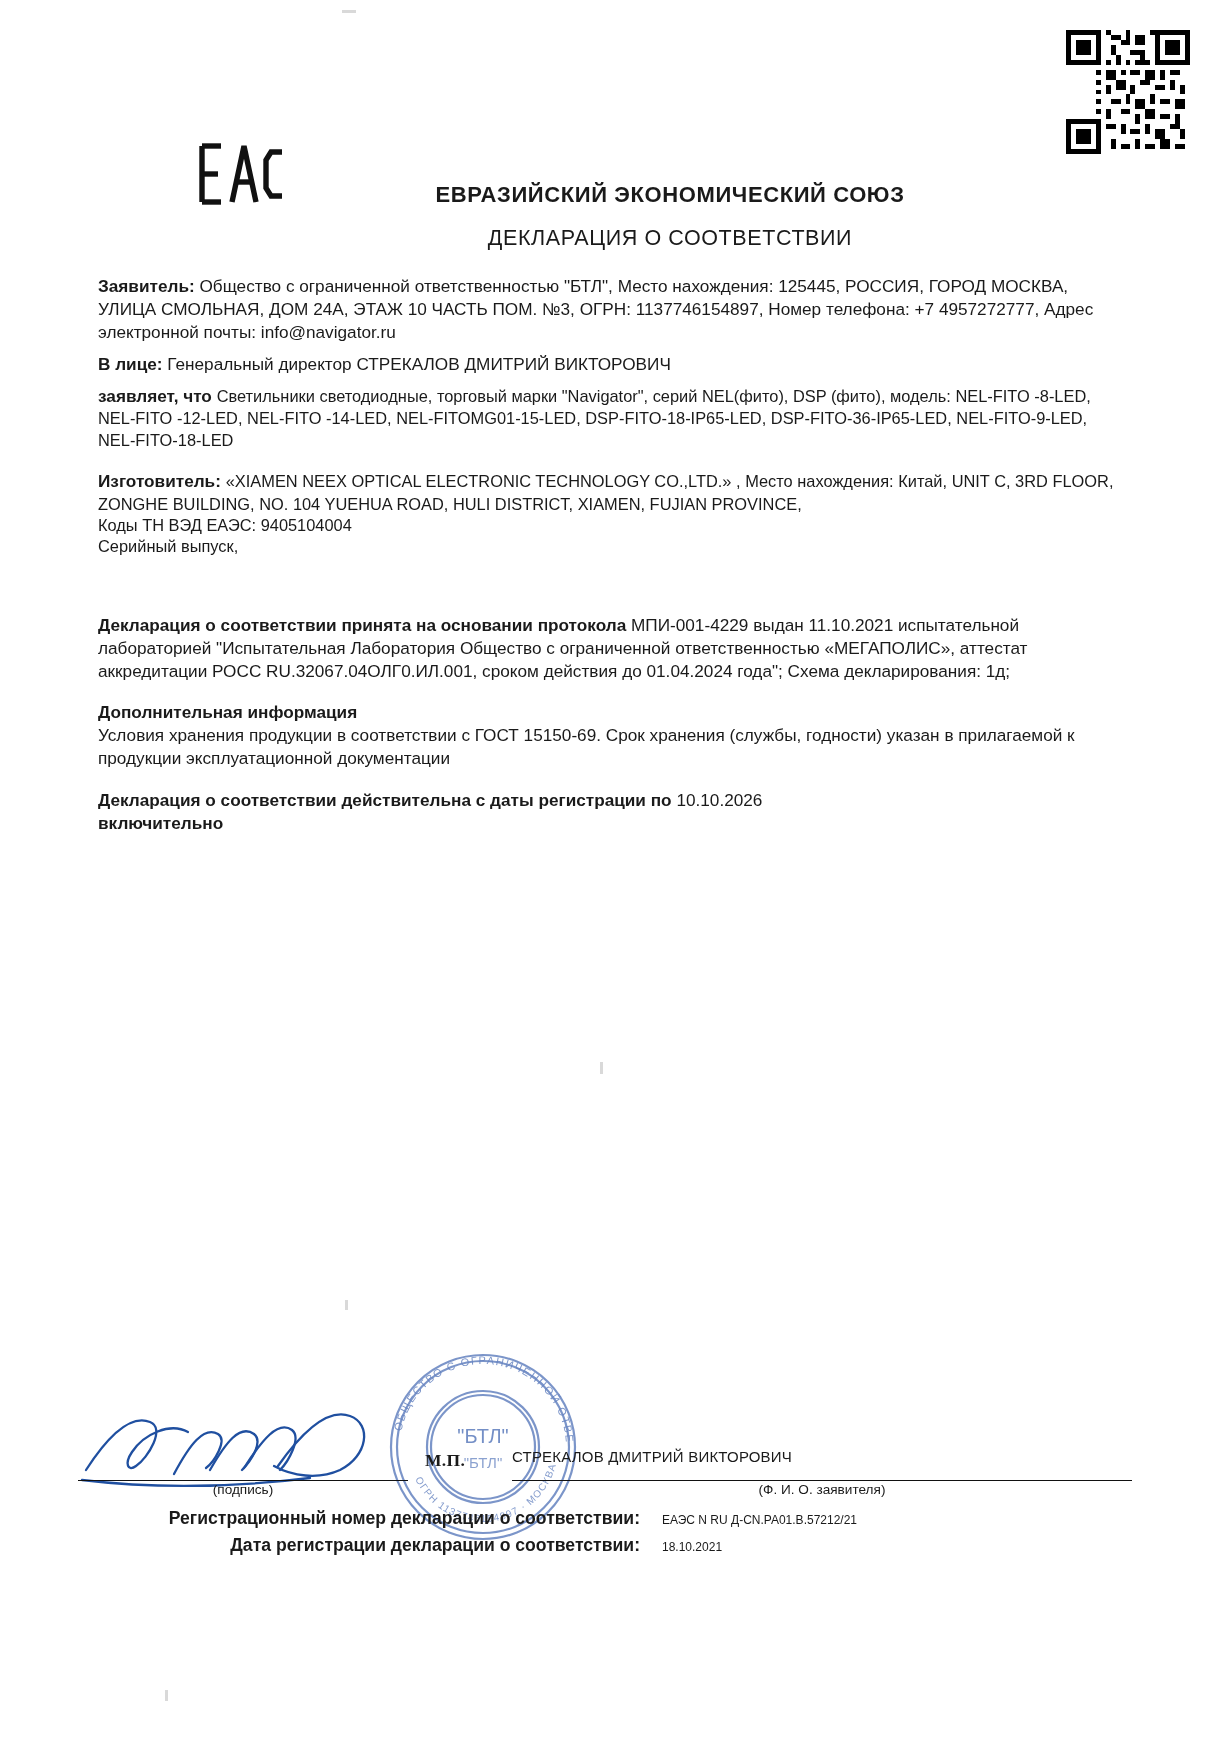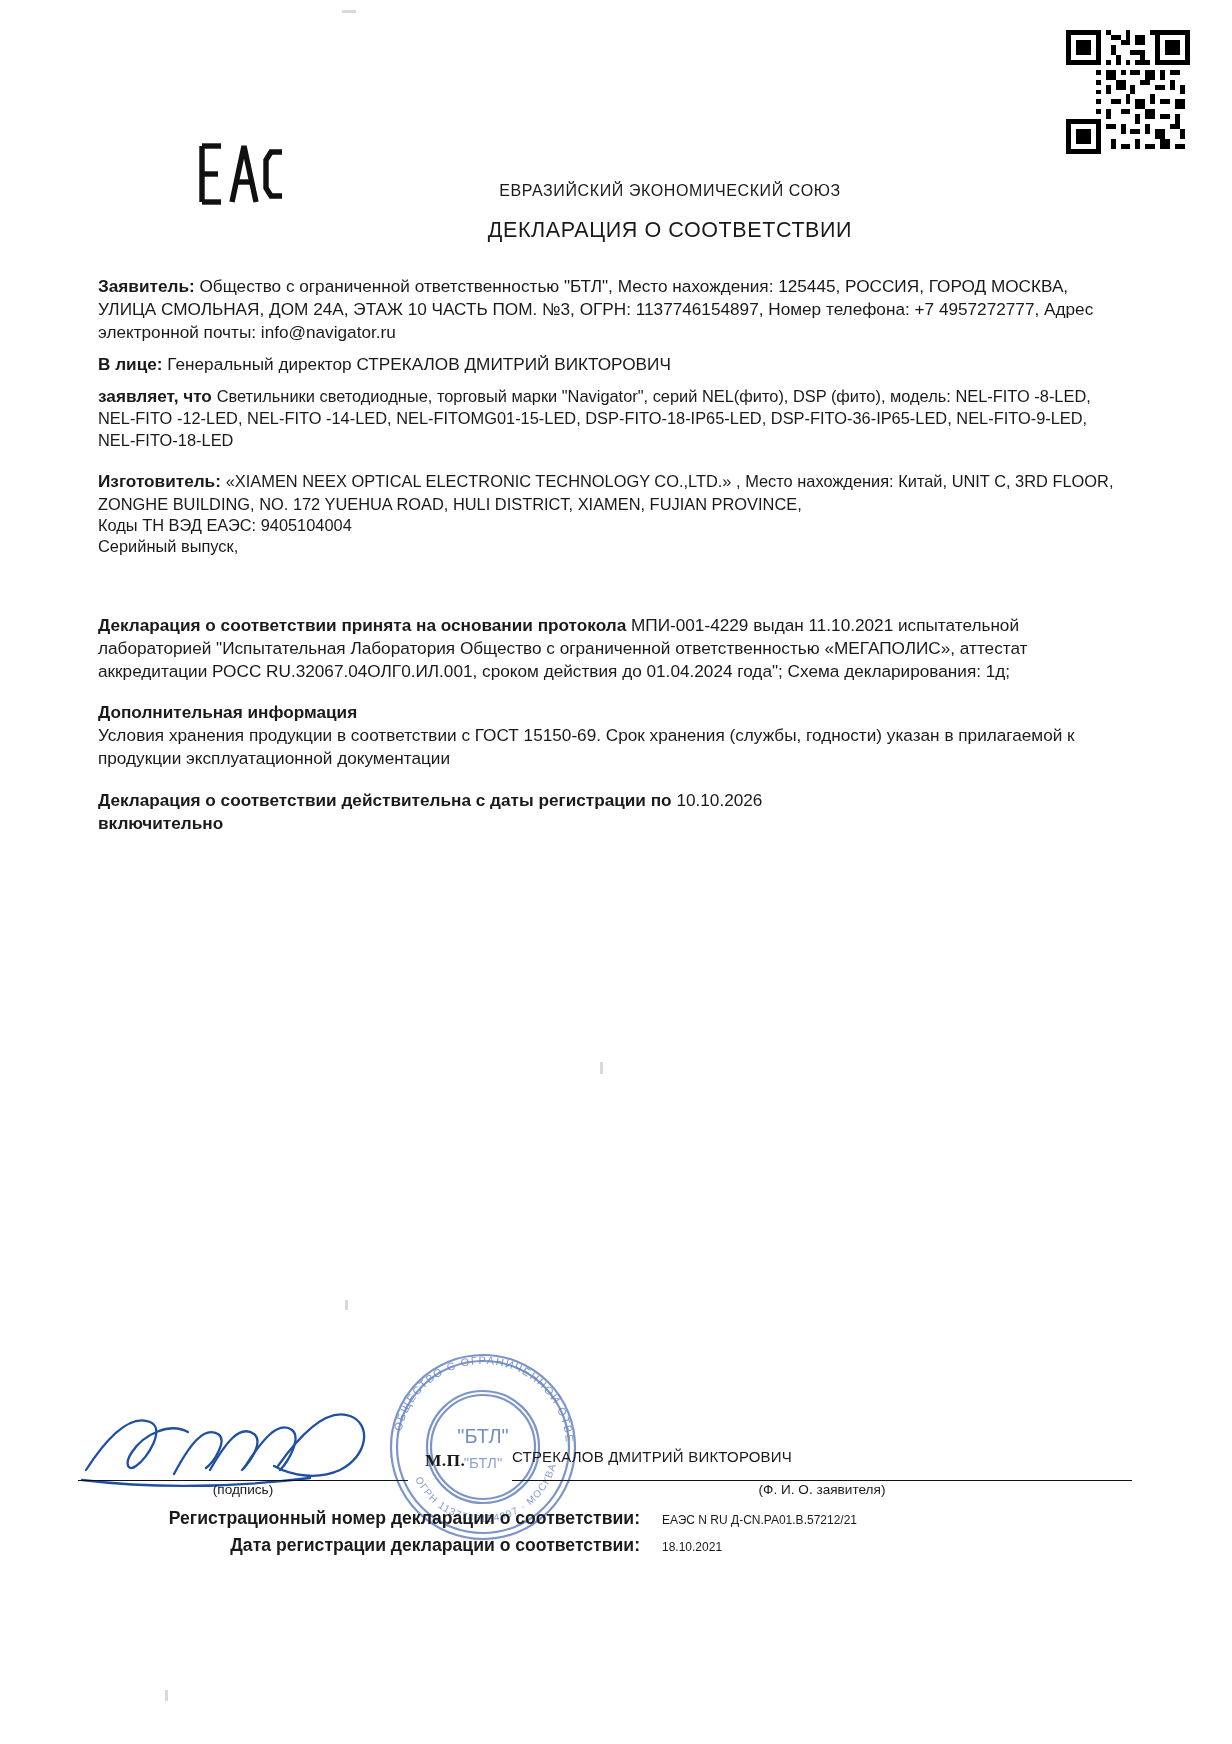--- a/index.html
+++ b/index.html
@@ -39,23 +39,23 @@
 
   
   .title-block {
     position: absolute;
     left: 300px;
     top: 182px;
     width: 740px;
     text-align: center;
   }
   .title-main {
-    font-size: 16px;
+    font-size: 22px;
     letter-spacing: 0.6px;
-    font-weight: 400;
+    font-weight: 700;
     white-space: nowrap;
   }
   .title-sub {
     font-size: 21.5px;
     letter-spacing: 0.6px;
     font-weight: 400;
     margin-top: 18px;
     white-space: nowrap;
   }
 
@@ -314,21 +314,21 @@
 
     <p class="para tight">
       <span class="b">заявляет, что</span>
       <span class="small">Светильники светодиодные, торговый марки "Navigator", серий NEL(фито), DSP (фито), модель: NEL-FITO -8-LED, NEL-FITO -12-LED, NEL-FITO -14-LED, NEL-FITOMG01-15-LED, DSP-FITO-18-IP65-LED, DSP-FITO-36-IP65-LED, NEL-FITO-9-LED, NEL-FITO-18-LED</span>
     </p>
 
     <div class="spacer-m"></div>
 
     <p class="para tight">
       <span class="b">Изготовитель:</span>
-      <span class="small">«XIAMEN NEEX OPTICAL ELECTRONIC TECHNOLOGY CO.,LTD.» , Место нахождения: Китай, UNIT C, 3RD FLOOR, ZONGHE BUILDING, NO. 172 YUEHUA ROAD, HULI DISTRICT, XIAMEN, FUJIAN PROVINCE,</span>
+      <span class="small">«XIAMEN NEEX OPTICAL ELECTRONIC TECHNOLOGY CO.,LTD.» , Место нахождения: Китай, UNIT C, 3RD FLOOR, ZONGHE BUILDING, NO. 104 YUEHUA ROAD, HULI DISTRICT, XIAMEN, FUJIAN PROVINCE,</span>
     </p>
     <p class="para small">Коды ТН ВЭД ЕАЭС: 9405104004</p>
     <p class="para small">Серийный выпуск,</p>
 
     <div class="spacer-l"></div>
 
 
     <div class="spacer-l"></div>
 
     <p class="para">

